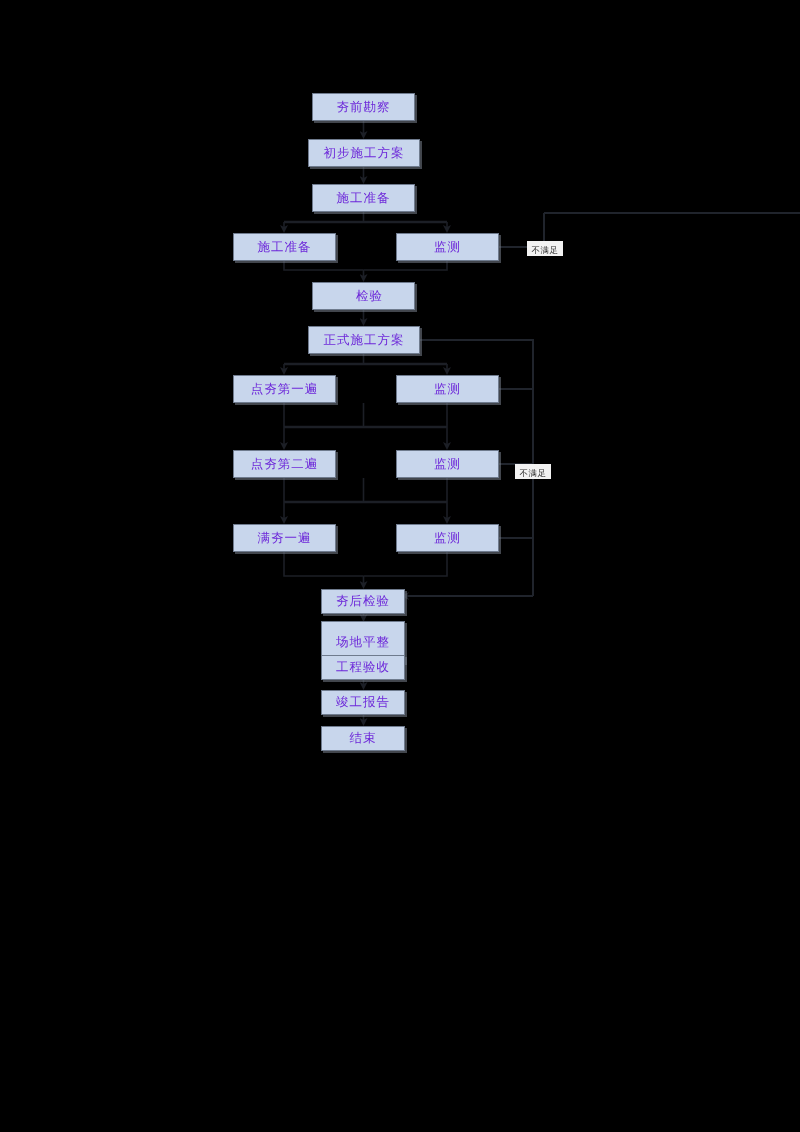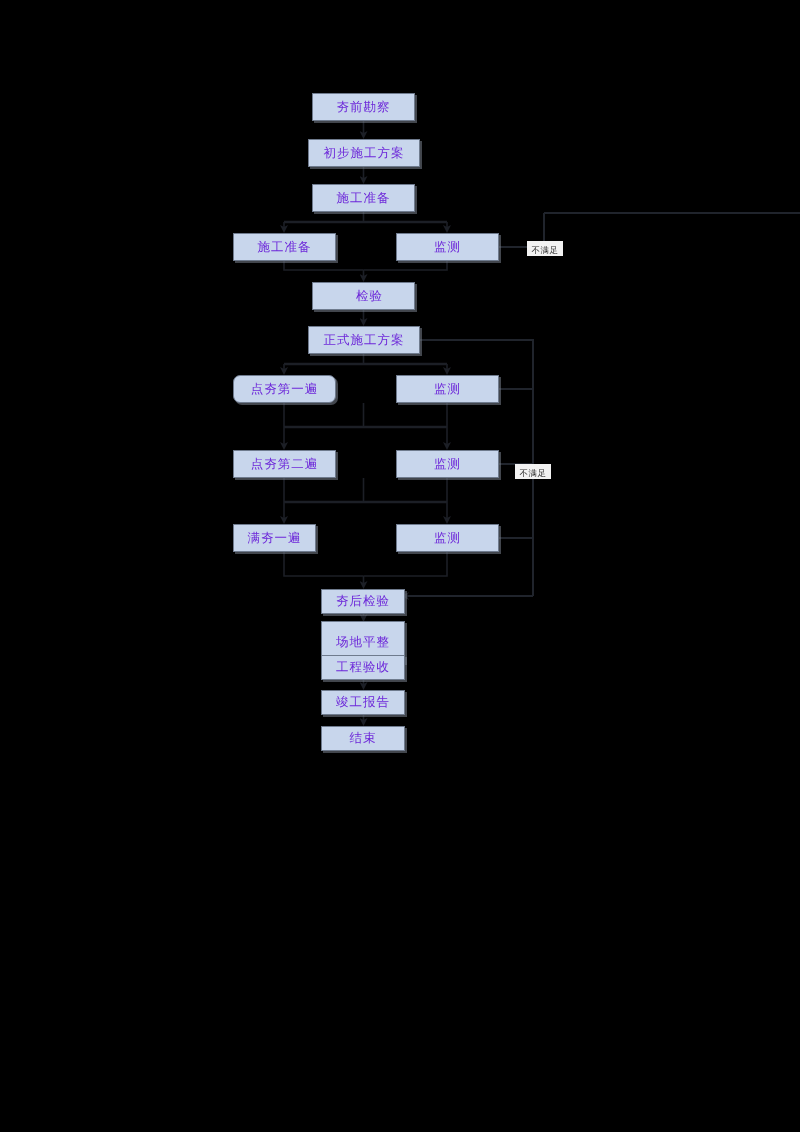--- a/index.html
+++ b/index.html
@@ -156,33 +156,33 @@
   </div>
   <div class="node" style="left:396px; top:233px; width:103px; height:28px;">
     <span>监测</span>
   </div>
   <div class="node" style="left:312px; top:282px; width:103px; height:28px;padding-left:12px;">
     <span>检验</span>
   </div>
   <div class="node" style="left:308px; top:326px; width:112px; height:28px;">
     <span>正式施工方案</span>
   </div>
-  <div class="node" style="left:233px; top:375px; width:103px; height:28px;border-radius:7px;">
+  <div class="node" style="left:233px; top:375px; width:103px; height:28px;">
     <span>点夯第一遍</span>
   </div>
   <div class="node" style="left:396px; top:375px; width:103px; height:28px;">
     <span>监测</span>
   </div>
   <div class="node" style="left:233px; top:450px; width:103px; height:28px;">
     <span>点夯第二遍</span>
   </div>
   <div class="node" style="left:396px; top:450px; width:103px; height:28px;">
     <span>监测</span>
   </div>
-  <div class="node" style="left:233px; top:524px; width:83px; height:28px;">
+  <div class="node" style="left:233px; top:524px; width:103px; height:28px;">
     <span>满夯一遍</span>
   </div>
   <div class="node" style="left:396px; top:524px; width:103px; height:28px;">
     <span>监测</span>
   </div>
   <div class="node" style="left:321px; top:589px; width:84px; height:25px;">
     <span>夯后检验</span>
   </div>
   <div class="node" style="left:321px; top:621px; width:84px; height:42px;">
     <span>场地平整</span>

